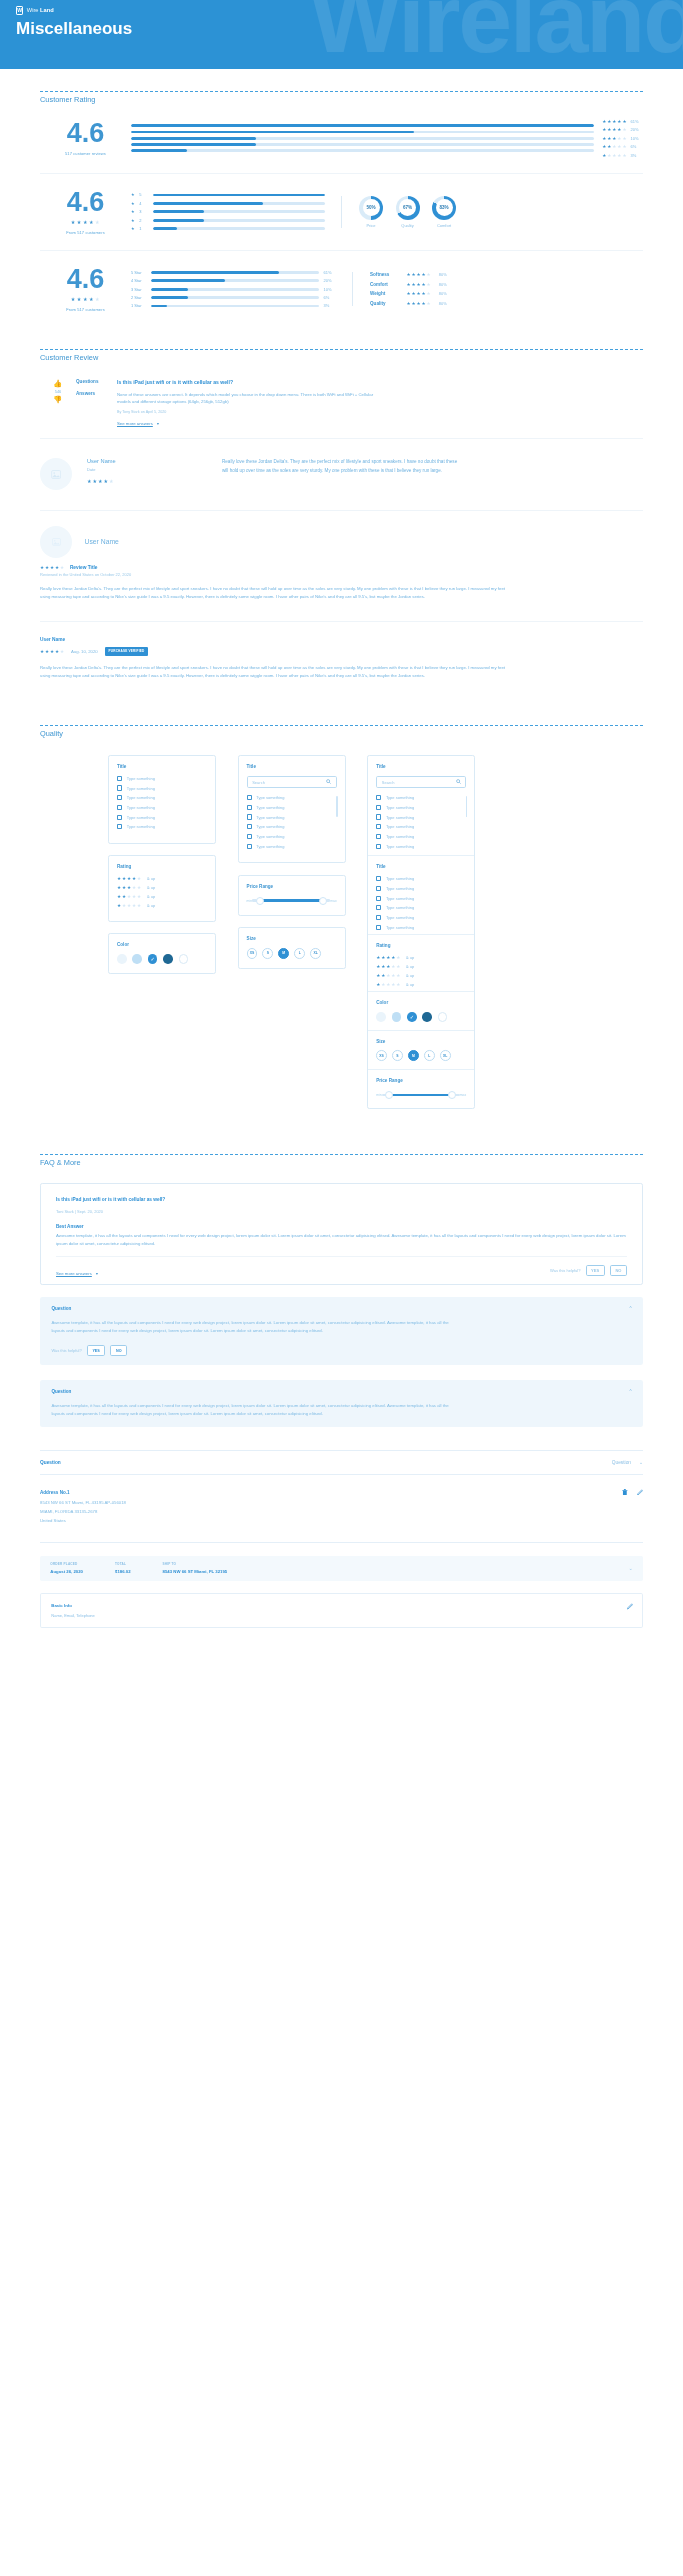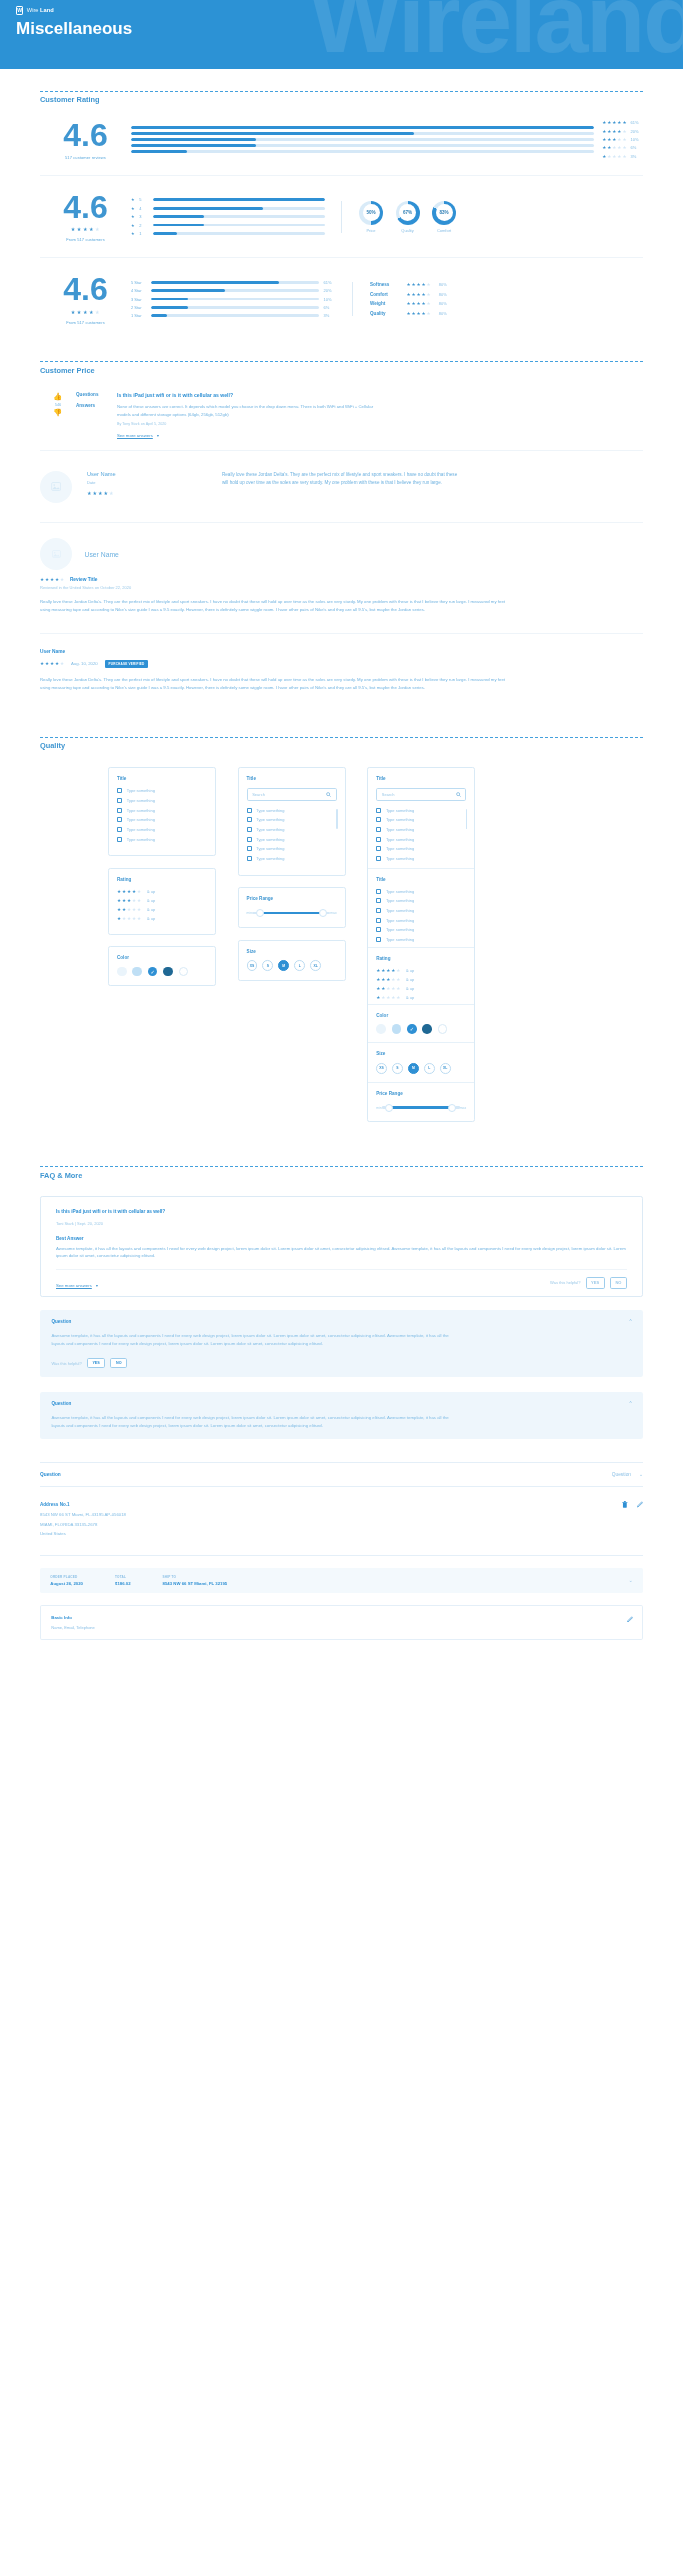--- a/index.html
+++ b/index.html
@@ -21,26 +21,26 @@
     font-size:5.1px;font-weight:bold;display:flex;align-items:center;justify-content:center;
   }
   .brand .bname{font-size:5.7px;color:#fff;}
   .brand .bname b{font-weight:bold;}
   .brand .bname span{font-weight:normal;opacity:.92;}
   .page-title{position:absolute;left:16px;top:19.4px;font-size:17px;font-weight:bold;color:#fff;}
 
   
   .section{padding:0 40px;}
   .sec-head{border-top:1.1px dashed #43a0dd;margin-top:21.6px;padding-top:3.4px;}
-  .sec-head h2{font-size:7.4px;color:#3f96d1;font-weight:bold;}
+  .sec-head h2{font-size:7.4px;color:#3f96d1;font-weight:normal;}
 
   
   .rating-block{display:flex;align-items:center;padding:15px 0;}
   .score-col{width:91px;text-align:center;flex:none;}
-  .score{font-size:32px;font-weight:bold;color:#3f96d1;line-height:1;}
+  .score{font-size:27px;font-weight:bold;color:#3f96d1;line-height:1;}
   .score-sub{font-size:4px;color:#5aa8dc;margin-top:4px;letter-spacing:0.1px;}
   .score-stars{margin-top:3.4px;font-size:5.1px;letter-spacing:0.6px;}
 
   .stars{display:inline-flex;gap:0.9px;}
   .stars i{font-style:normal;color:#3f96d1;}
   .stars i.off{color:#d5e8f7;}
 
   .bars{flex:1;display:flex;flex-direction:column;gap:3.4px;}
   .bar-row{display:flex;align-items:center;gap:4.6px;}
   .bar-lab{font-size:4px;color:#6fb2e0;white-space:nowrap;}
@@ -455,21 +455,21 @@
             </span>
             <span class="attr-pct">80%</span>
           </div>
         </div>
     </div>
   </div>
 </div>
 
 <div class="section">
   <div class="sec-head">
-    <h2>Customer Price</h2>
+    <h2>Customer Review</h2>
   </div>
 </div>
 
 <div class="qa-wrap">
   <div class="vote">
     <span class="ic">👍</span>
     <div class="cnt">546</div>
     <span class="ic">👎</span>
   </div>
   <div class="qa-body">

